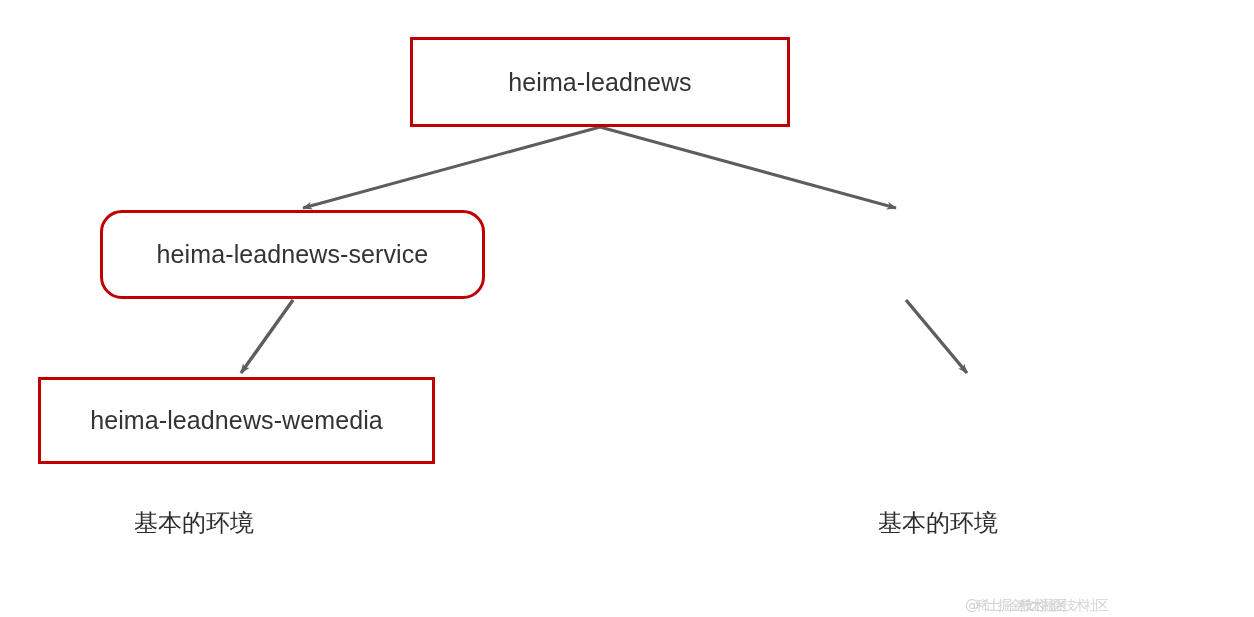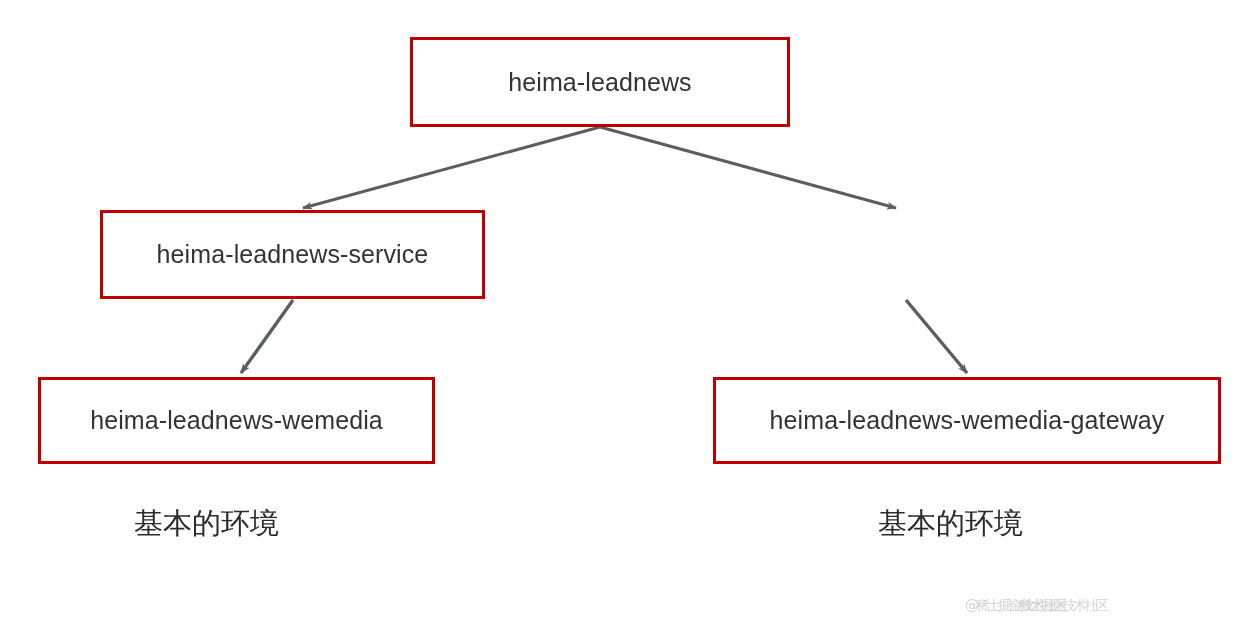--- a/index.html
+++ b/index.html
@@ -53,21 +53,21 @@
     line-height: 1;
   }
 
   .caption-block {
     position: absolute;
     z-index: 2;
   }
 
   .caption-line {
     color: #2b2b2b;
-    font-size: 29px;
+    font-size: 24px;
     line-height: 60px;
     white-space: nowrap;
     font-family: "DejaVu Sans", "Liberation Sans", sans-serif;
   }
 
   .watermark {
     position: absolute;
     right: 14px;
     bottom: 8px;
     color: #c9c9c9;
@@ -100,32 +100,29 @@
     <line x1="600" y1="121" x2="303" y2="202" stroke="#5a5f5e" stroke-width="3" marker-end="url(#arrowhead)"></line>
     <line x1="600" y1="121" x2="896" y2="202" stroke="#5a5f5e" stroke-width="3" marker-end="url(#arrowhead)"></line>
     <line x1="293" y1="294" x2="241" y2="367" stroke="#5a5f5e" stroke-width="3.4" marker-end="url(#arrowhead)"></line>
     <line x1="906" y1="294" x2="967" y2="367" stroke="#5a5f5e" stroke-width="3.4" marker-end="url(#arrowhead)"></line>
   </svg>
 
   <div class="node-box" style="left:410px; top:31px; width:380px; height:90px;">
     <span class="node-label">heima-leadnews</span>
   </div>
 
-  <div class="node-box" style="left:100px; top:204px; width:385px; height:89px;">
+  <div class="node-box" style="left:100px; top:204px; width:385px; height:89px;border-radius:22px;">
     <span class="node-label">heima-leadnews-service</span>
   </div>
 
 
   <div class="node-box" style="left:38px; top:371px; width:397px; height:87px;align-items:center;">
     <span class="node-label">heima-leadnews-wemedia</span>
   </div>
 
-  <div class="node-box" style="left:713px; top:371px; width:508px; height:87px;">
-    <span class="node-label">heima-leadnews-wemedia-gateway</span>
-  </div>
 
   <div class="caption-block" style="left:134px; top:487px;">
     <div class="caption-line">基本的环境</div>
   </div>
 
   <div class="caption-block" style="left:878px; top:487px;">
     <div class="caption-line">基本的环境</div>
   </div>
 
   <div class="watermark">

